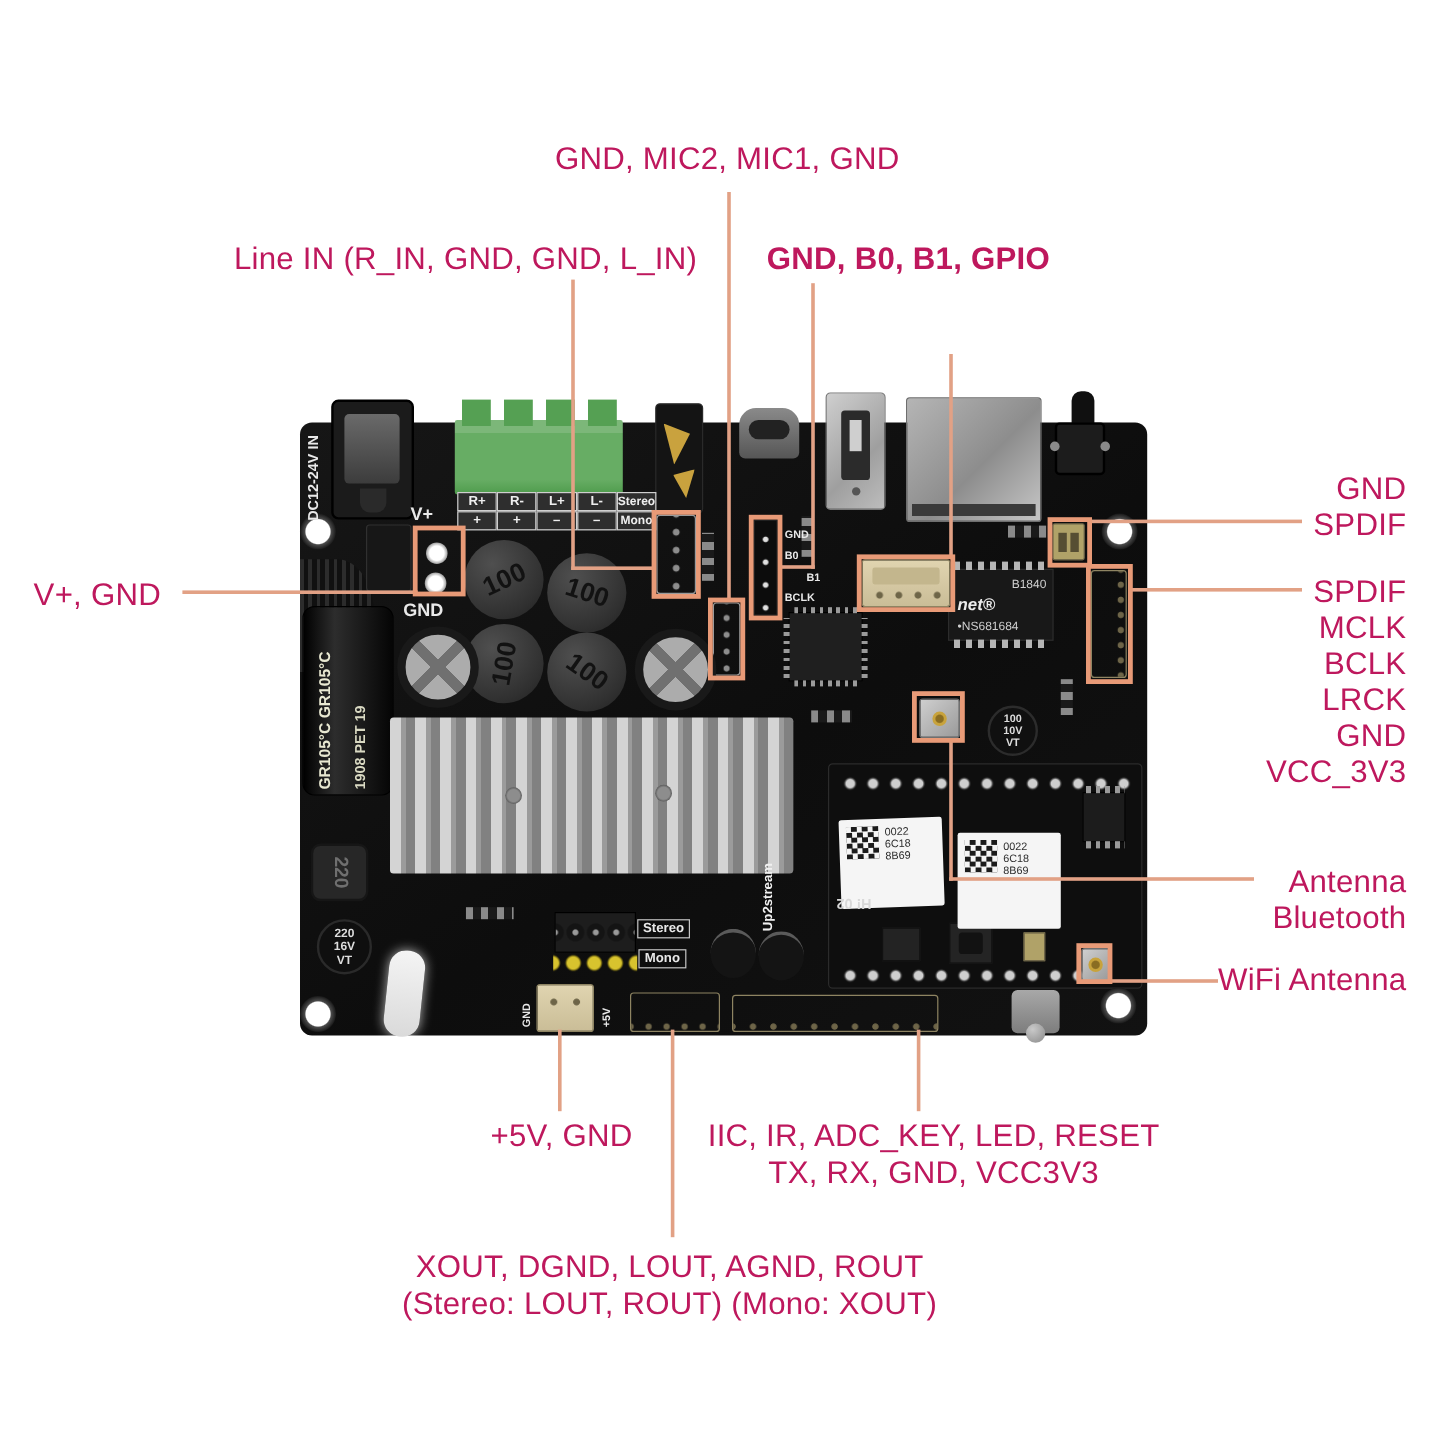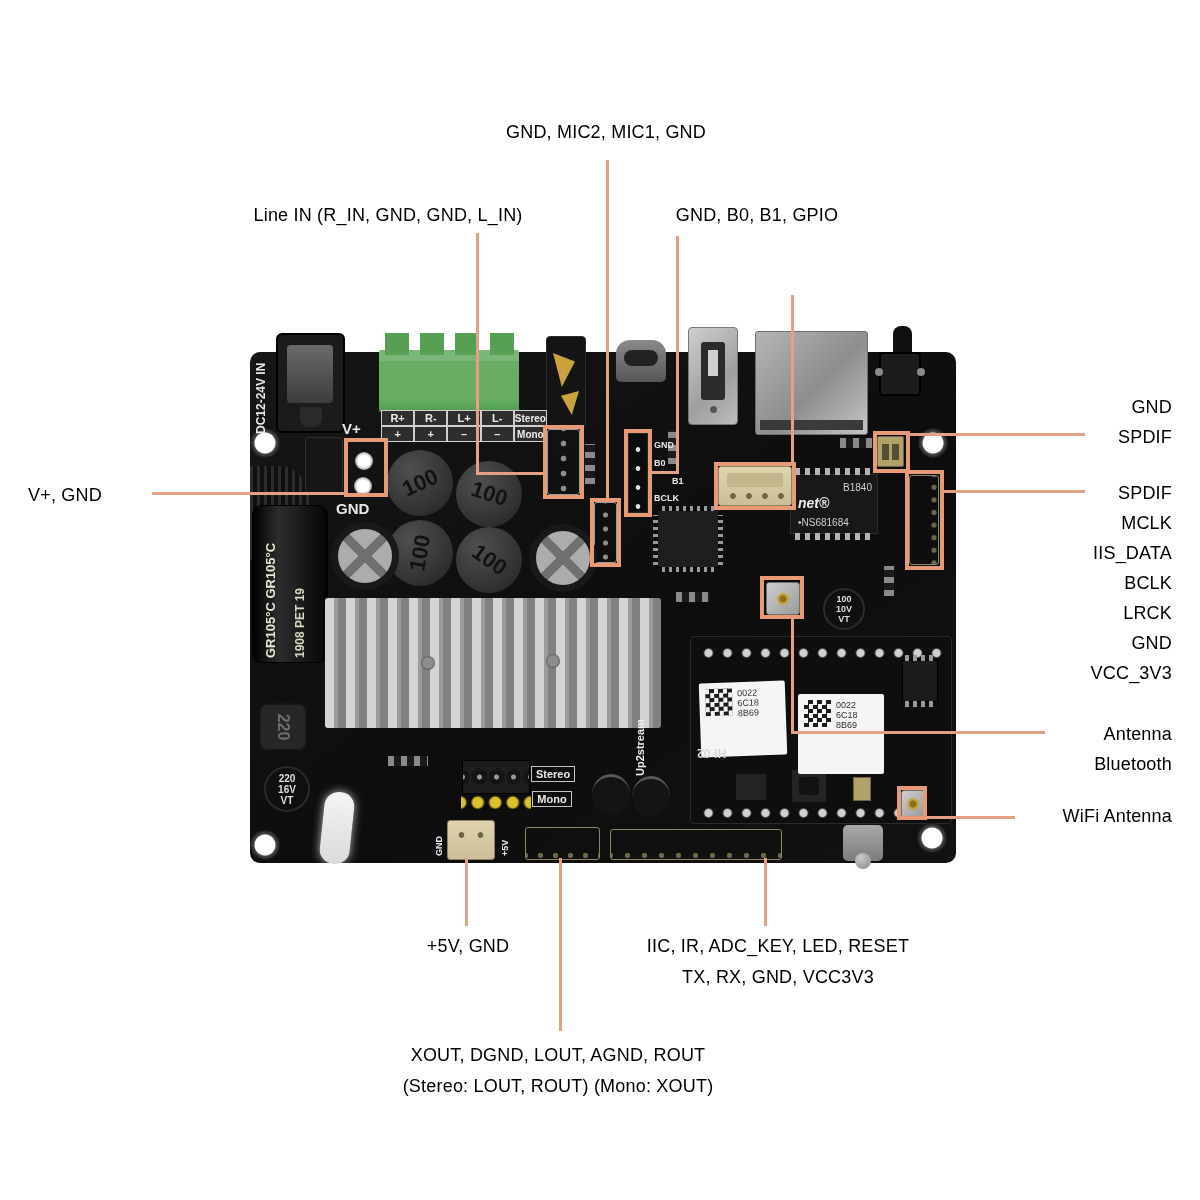--- a/index.html
+++ b/index.html
@@ -1,19 +1,19 @@
 <!DOCTYPE html>
 <html><head>
 <meta charset="utf-8">
 <style>
   html,body{margin:0;padding:0;background:#ffffff;}
   .stage{position:relative;width:1200px;height:1200px;background:#ffffff;overflow:hidden;
          font-family:"Liberation Sans","DejaVu Sans",sans-serif;}
   
-  .lbl{position:absolute;color:#000000;font-size:18px;line-height:31px;letter-spacing:.2px;z-index:30;}
+  .lbl{position:absolute;color:#be185d;font-size:26px;line-height:31px;letter-spacing:.2px;z-index:30;}
   .lbl.c{text-align:center;}
   .lbl.r{text-align:right;line-height:30px;}
   
   .ln{position:absolute;background:#e2a185;z-index:24;}
   .hl{position:absolute;border:4px solid #e89a77;box-sizing:border-box;z-index:25;background:transparent;}
   
   .board{position:absolute;left:250px;top:352px;width:706px;height:511px;background:linear-gradient(145deg,#161616,#0d0d0d 55%,#121212);border-radius:10px;z-index:1;}
   .cmp{position:absolute;z-index:5;box-sizing:border-box;}
   .silk{position:absolute;color:#e9e9e9;font-weight:bold;z-index:8;}
   .vtext{writing-mode:vertical-rl;transform:rotate(180deg);}
@@ -275,32 +275,31 @@
   <div class="ln" style="left:791px;top:615px;width:3px;height:119px;"></div>
   <div class="ln" style="left:791px;top:731px;width:254px;height:3px;"></div>
   <div class="ln" style="left:925px;top:816px;width:90px;height:3px;"></div>
   <div class="ln" style="left:152px;top:492px;width:196px;height:3px;"></div>
   <div class="ln" style="left:465px;top:858px;width:3px;height:68px;"></div>
   <div class="ln" style="left:559px;top:858px;width:3px;height:173px;"></div>
   <div class="ln" style="left:764px;top:858px;width:3px;height:68px;"></div>
 
   <div class="lbl c" style="left:400px;top:117px;width:412px;">GND, MIC2, MIC1, GND</div>
   <div class="lbl c" style="left:180px;top:200px;width:416px;">Line IN (R_IN, GND, GND, L_IN)</div>
-  <div class="lbl c" style="left:610px;top:200px;width:294px;">GND, B0, B1, GPIO</div>
+  <div class="lbl c" style="left:610px;top:200px;width:294px;font-weight:bold;">GND, B0, B1, GPIO</div>
   <div class="lbl" style="left:28px;top:479px;line-height:32px;">
     <div>V+, GND</div>
   </div>
   <div class="lbl r" style="right:28px;top:392px;width:200px;">
     <div>GND</div>
     <div>SPDIF</div>
   </div>
   <div class="lbl r" style="right:28px;top:478px;width:220px;">
     <div>SPDIF</div>
     <div>MCLK</div>
-    <div>IIS_DATA</div>
     <div>BCLK</div>
     <div>LRCK</div>
     <div>GND</div>
     <div>VCC_3V3</div>
   </div>
   <div class="lbl r" style="right:28px;top:719px;width:220px;">
     <div>Antenna</div>
     <div>Bluetooth</div>
   </div>
   <div class="lbl r" style="right:28px;top:801px;width:260px;">WiFi Antenna</div>

